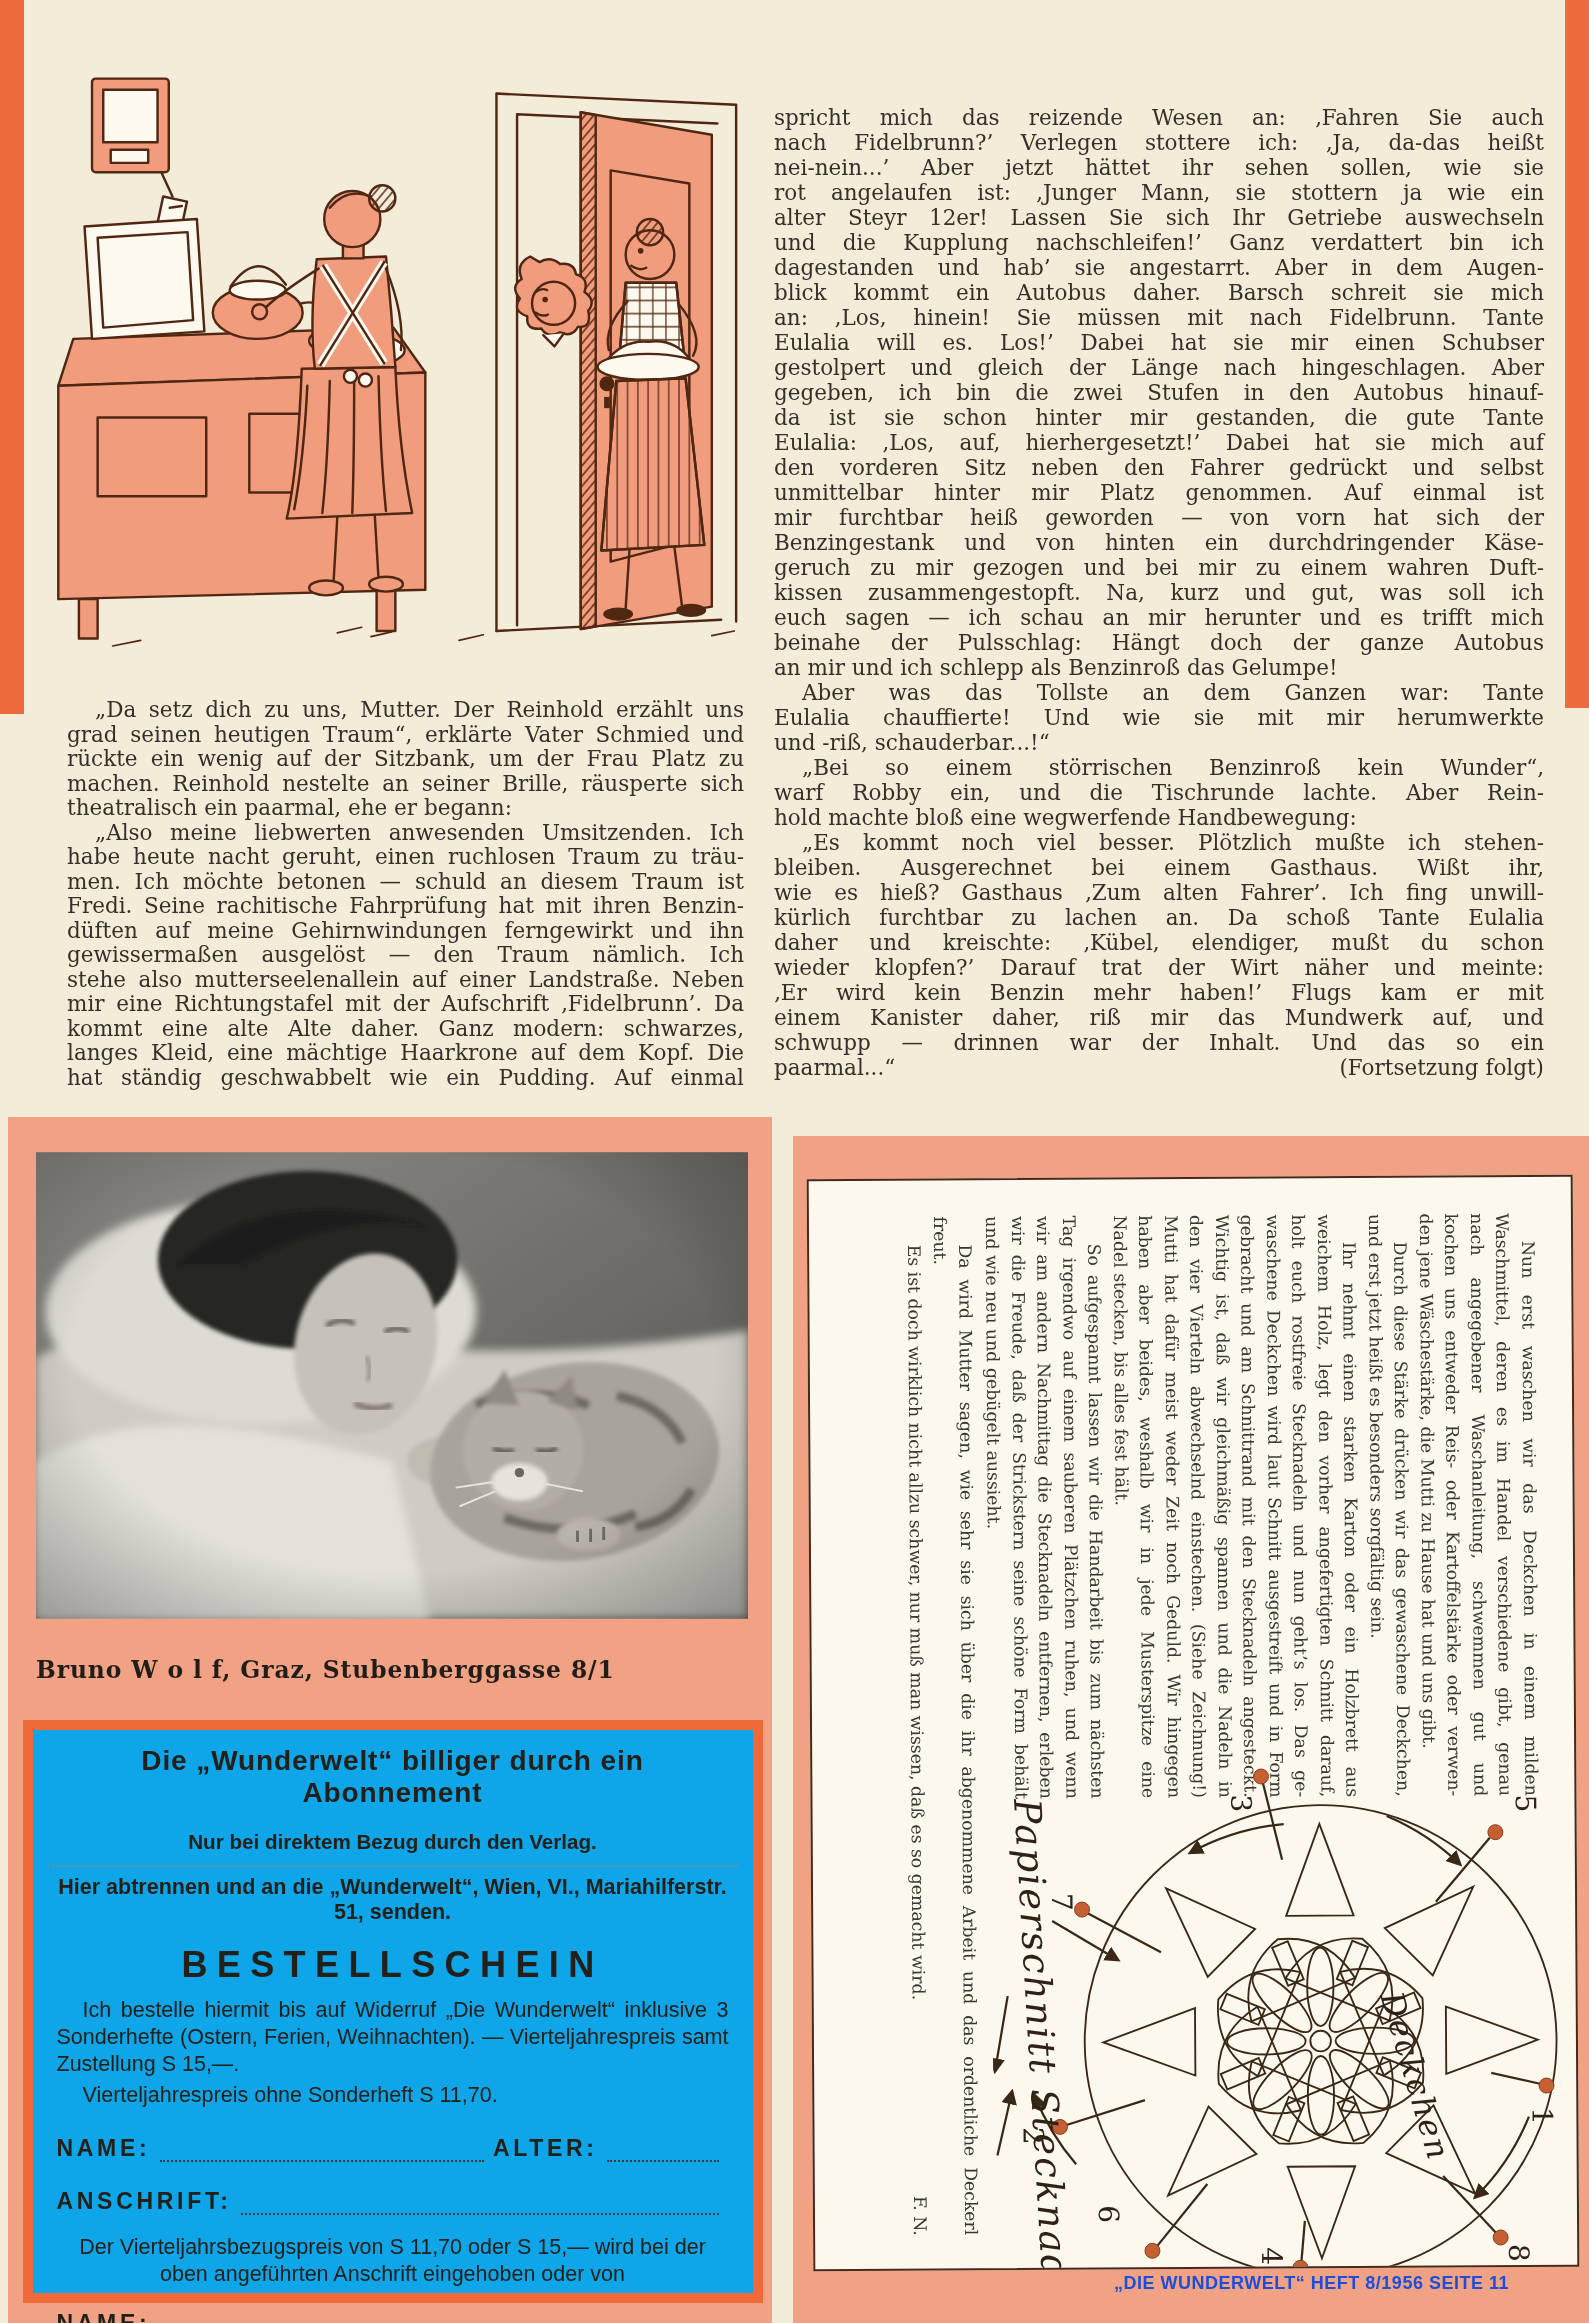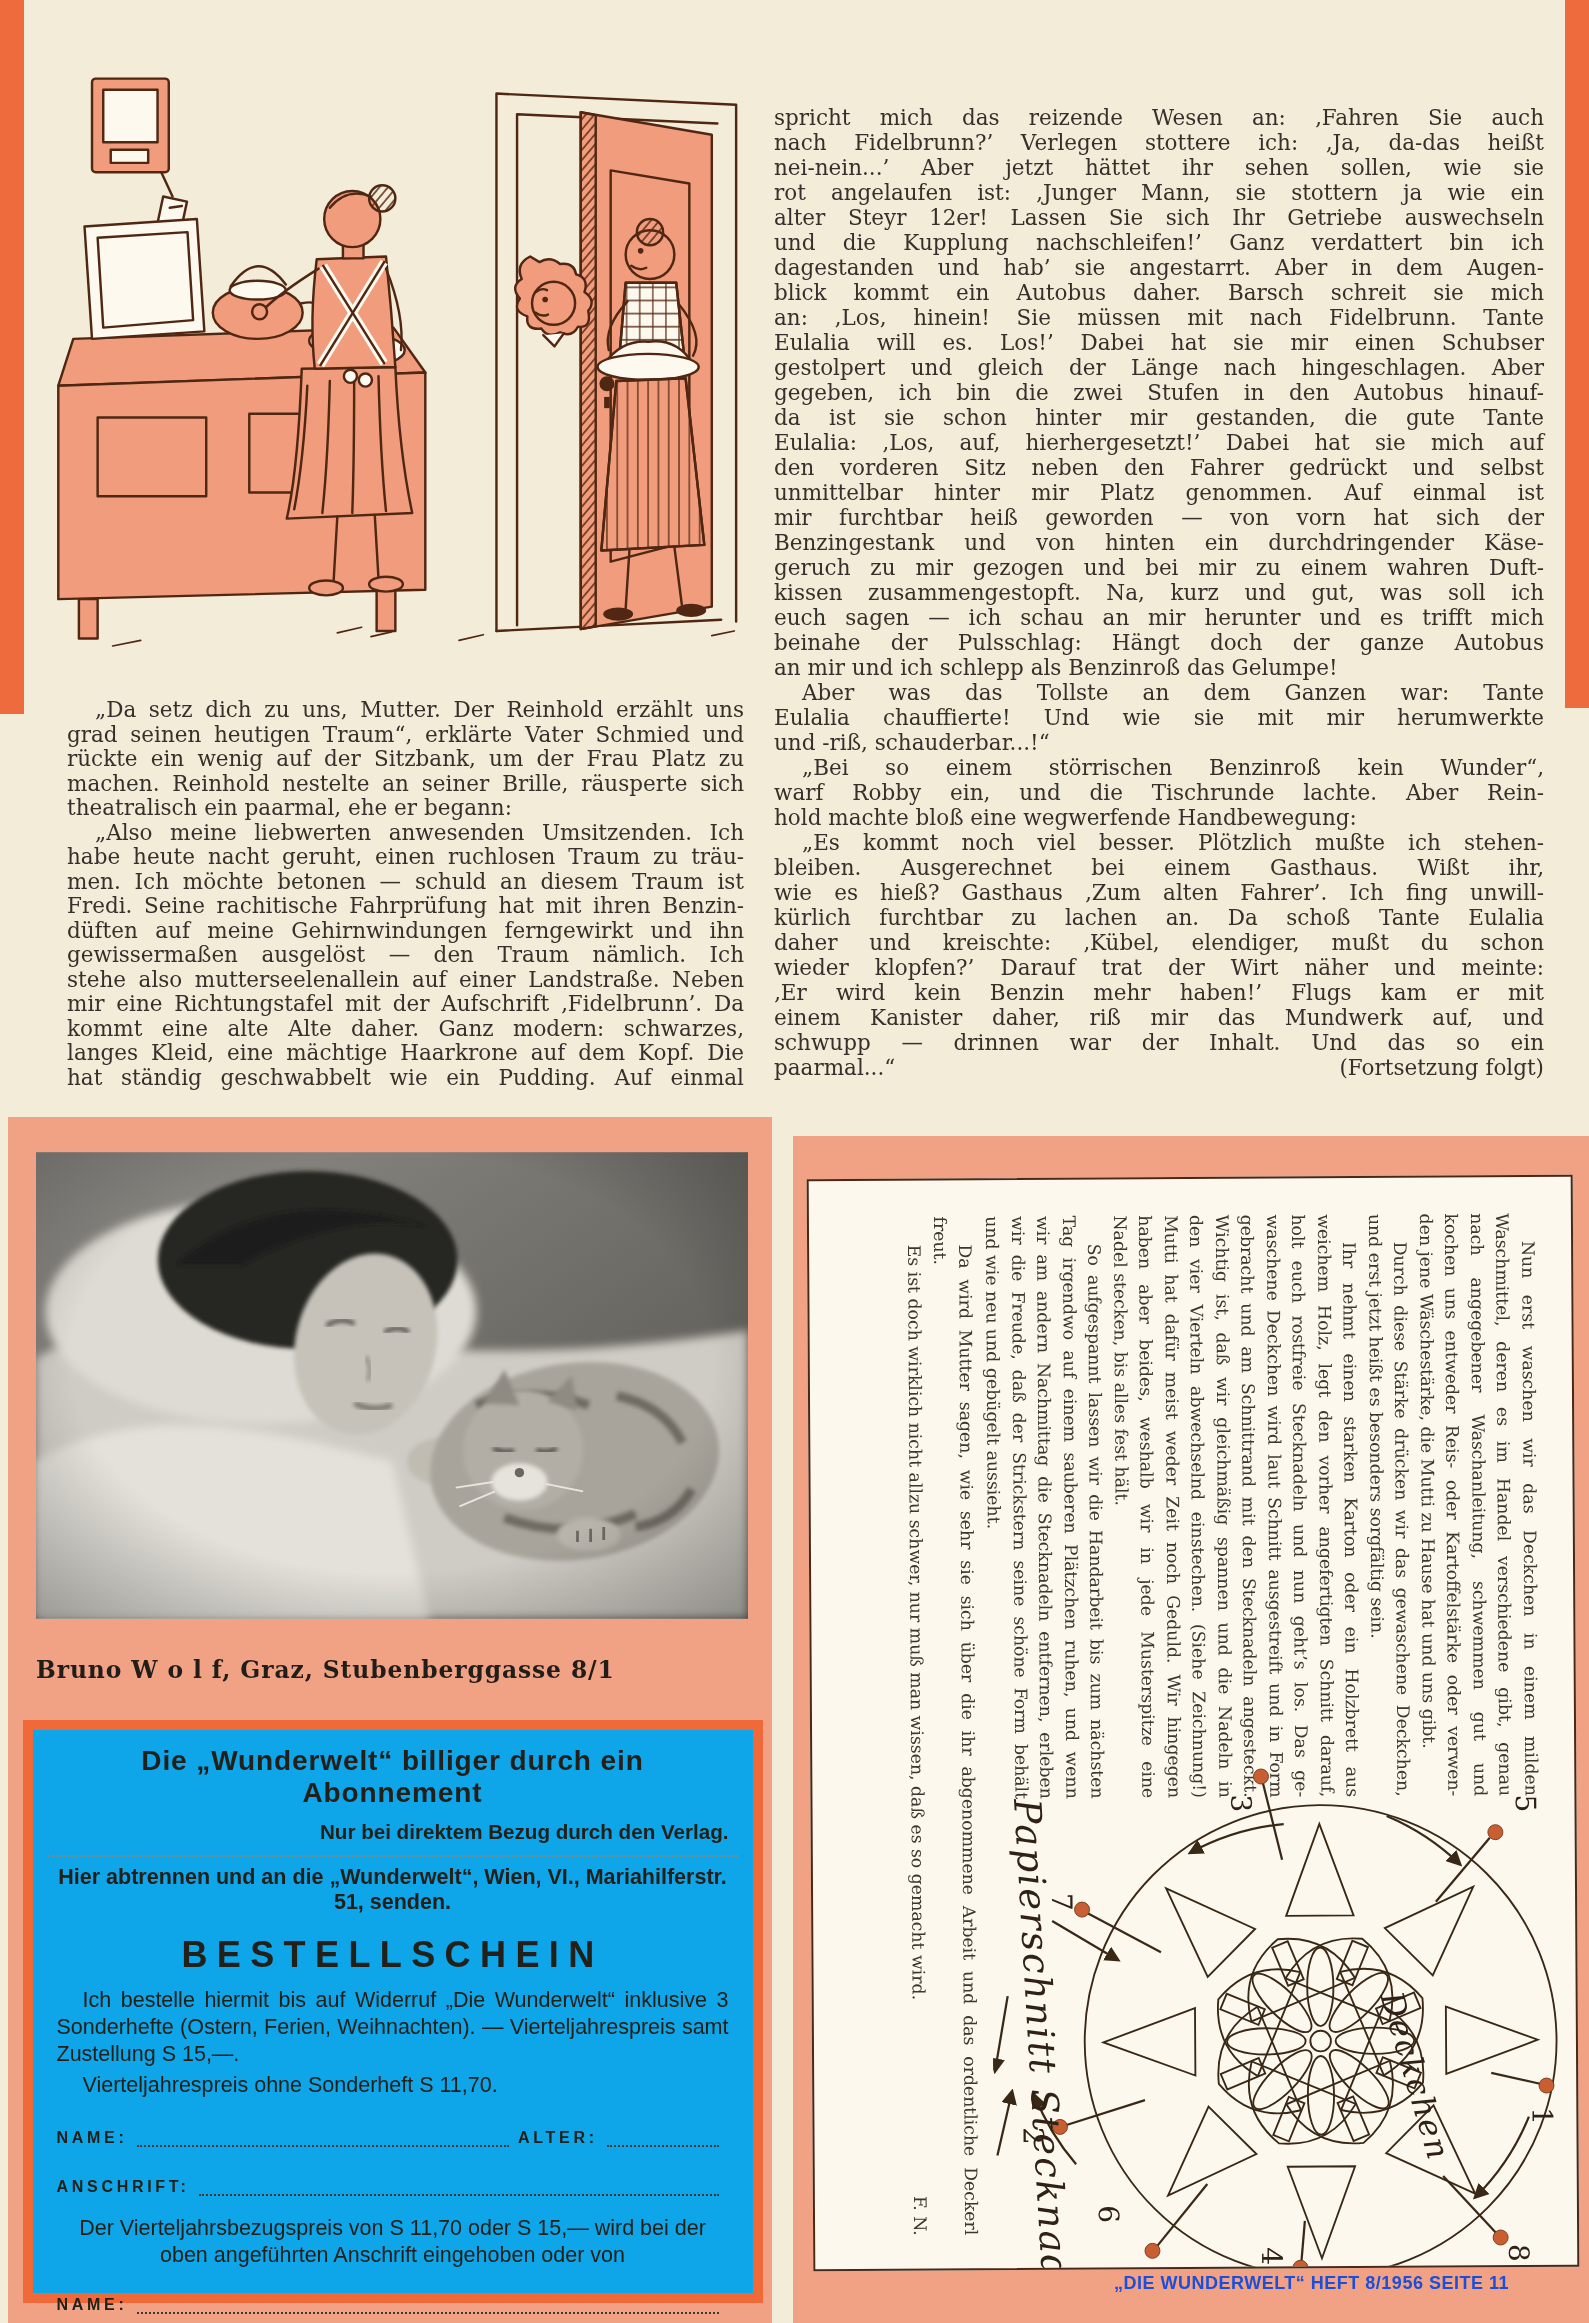--- a/index.html
+++ b/index.html
@@ -23,29 +23,29 @@
   .br-block{position:absolute;left:793px;top:1136px;width:796px;height:1188px;background:#f1a285;}
   
   .photo{position:absolute;left:36px;top:1152px;width:712px;height:467px;}
   .caption{position:absolute;left:36px;top:1656px;width:712px;text-align:left;
            font-weight:bold;font-size:23.4px;color:#211d18;letter-spacing:0.9px;}
   
   .form-box{position:absolute;left:22.5px;top:1720px;width:740px;height:583px;box-sizing:border-box;
             background:#0ea5e9;border:10.3px solid #ef6a38;padding:15px 24px 9.4px 24px;
             font-family:"Liberation Sans",sans-serif;color:#232019;}
   .f-head{font-weight:bold;font-size:28px;text-align:center;letter-spacing:0.9px;}
-  .f-sub{font-size:20.6px;text-align:right;margin-top:11px;font-weight:bold;}
+  .f-sub{font-size:20.6px;text-align:center;margin-top:21px;font-weight:bold;}
   .tear{border-top:2.8px dotted #8a8678;margin:11.2px -9.4px 7.5px -9.4px;height:0;}
   .f-cut{font-weight:bold;font-size:21.5px;text-align:center;}
   .f-title{font-weight:bold;font-size:36px;text-align:center;letter-spacing:9.4px;margin:19px 0 11.2px 0;}
   .f-p{font-size:21.5px;line-height:27px;text-align:justify;}
   .f-p.cen{text-align:center;}
   .f-ind{text-indent:26px;}
   .frow{display:flex;align-items:flex-end;margin-top:26px;}
-  .flabel{font-weight:bold;font-size:16px;letter-spacing:3.7px;white-space:nowrap;}
+  .flabel{font-weight:bold;font-size:23px;letter-spacing:3.7px;white-space:nowrap;}
   .dots{flex:1;border-bottom:2.8px dotted #3c3832;height:20.6px;margin:0 9.4px;}
   .dots.short{flex:0 0 112px;}
   
   .panel{position:absolute;left:810px;top:1177px;width:766px;height:1092px;box-sizing:border-box;
          background:#fcf8ee;border:2.8px solid #46291a;transform:rotate(-0.35deg);overflow:hidden;}
   .rot{position:absolute;left:0;top:0;width:1087px;height:761px;transform-origin:0 0;
        transform:translateX(761px) rotate(90deg);font-size:17.3px;line-height:25.5px;color:#3b362e;}
   .craft-short{margin:30px 0 0 36px;width:583px;}
   .craft-rest{margin:1.9px 32px 0 36px;}
   .craft-last{margin:0 32px 0 36px;}

